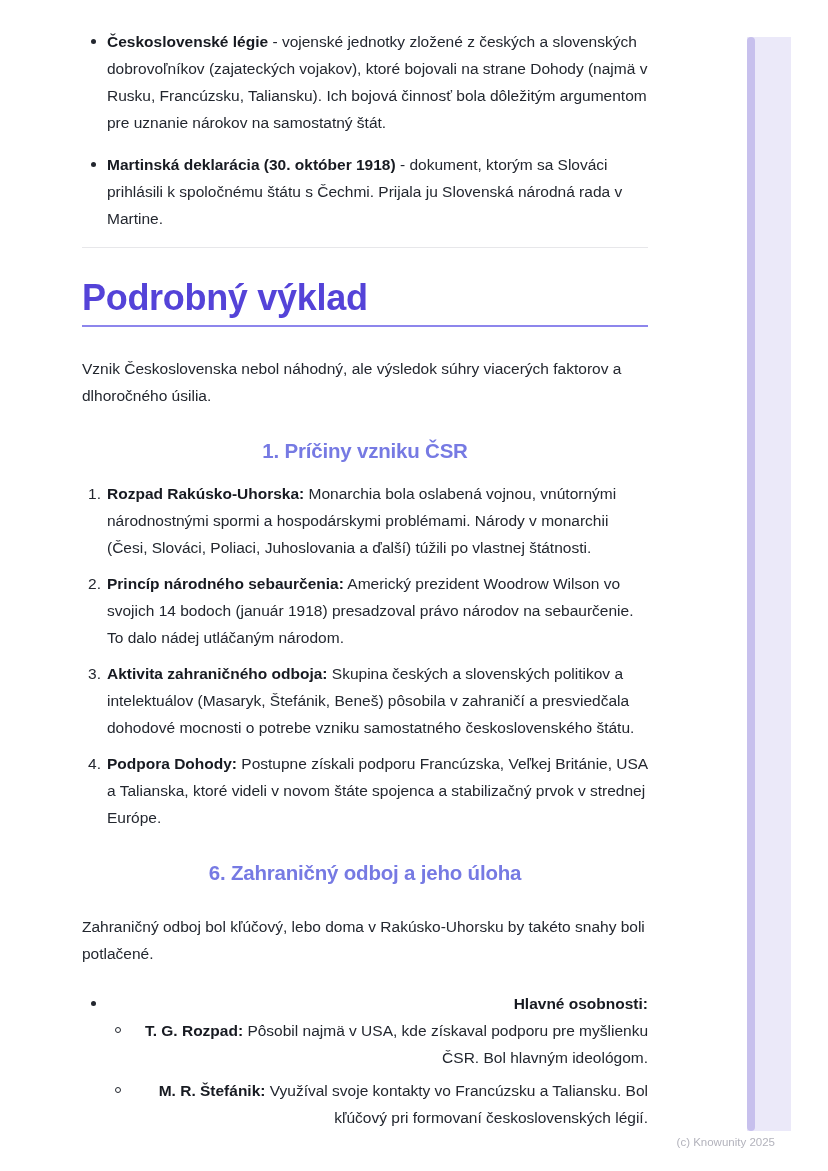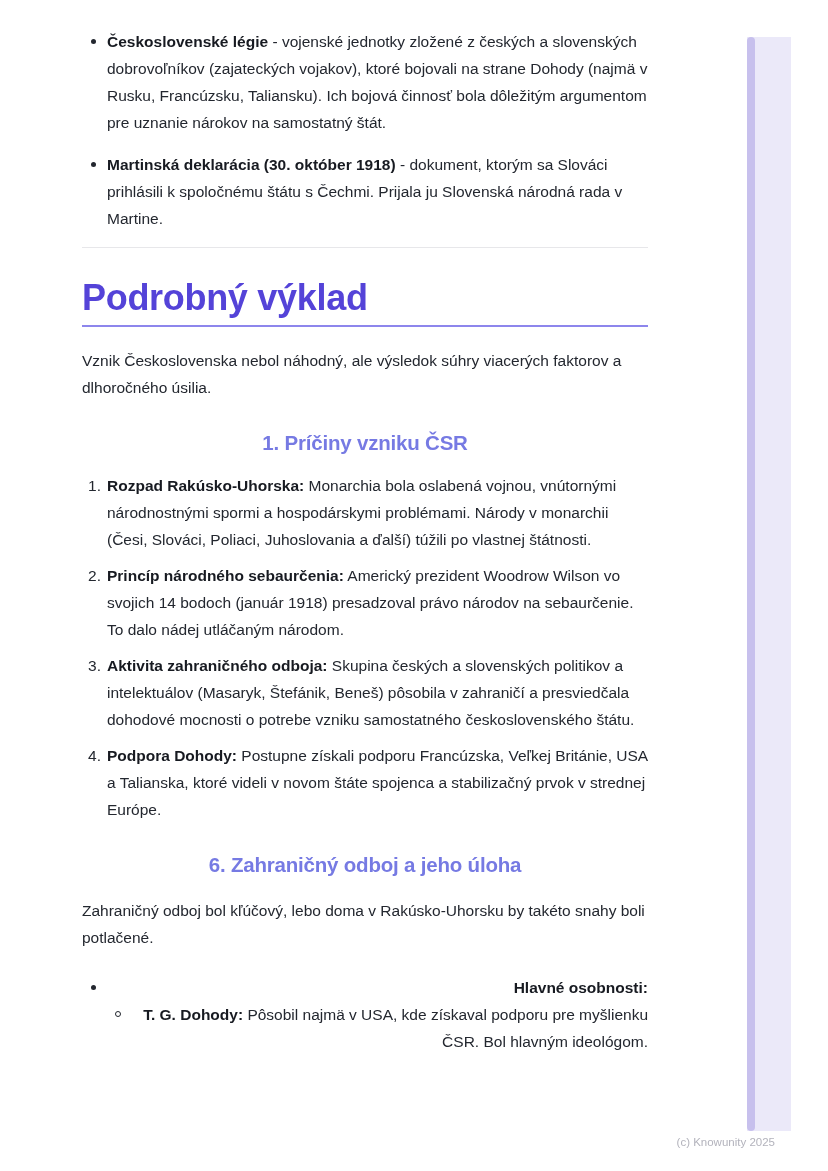--- a/index.html
+++ b/index.html
@@ -49,21 +49,21 @@
     margin: 33px 0 0 0;
     font-size: 36px;
     line-height: 34px;
     font-weight: 700;
     color: #5443d8;
     letter-spacing: -0.3px;
     padding-bottom: 10px;
     border-bottom: 2px solid #8d86ec;
   }
   .para {
-    margin: 20px 0 0 0;
+    margin: 28px 0 0 0;
     font-size: 15.5px;
     line-height: 27px;
   }
   .h2 {
     margin: 29px 0 0 0;
     font-size: 20.5px;
     line-height: 25px;
     font-weight: 700;
     color: #767ae3;
     letter-spacing: -0.2px;
@@ -187,22 +187,26 @@
 
   <h2 class="h2">6. Zahraničný odboj a jeho úloha</h2>
 
   <p class="para">Zahraničný odboj bol kľúčový, lebo doma v Rakúsko-Uhorsku by takéto snahy boli potlačené.</p>
 
   <div class="blist blist2">
     <div class="b-item tight">
       <strong>Hlavné osobnosti:</strong>
       <div class="sublist">
         <div class="sub-item">
-          <strong>T. G. Dohody:</strong>
+          <strong>T. G. Rozpad:</strong>
           <span>Pôsobil najmä v USA, kde získaval podporu pre myšlienku ČSR. Bol hlavným ideológom.</span>
+        </div>
+        <div class="sub-item">
+          <strong>M. R. Štefánik:</strong>
+          <span>Využíval svoje kontakty vo Francúzsku a Taliansku. Bol kľúčový pri formovaní československých légií.</span>
         </div>
       </div>
     </div>
   </div>
 
 </div>
 
 <div class="scroll-track">
   <div class="scroll-thumb"></div>
 </div>

